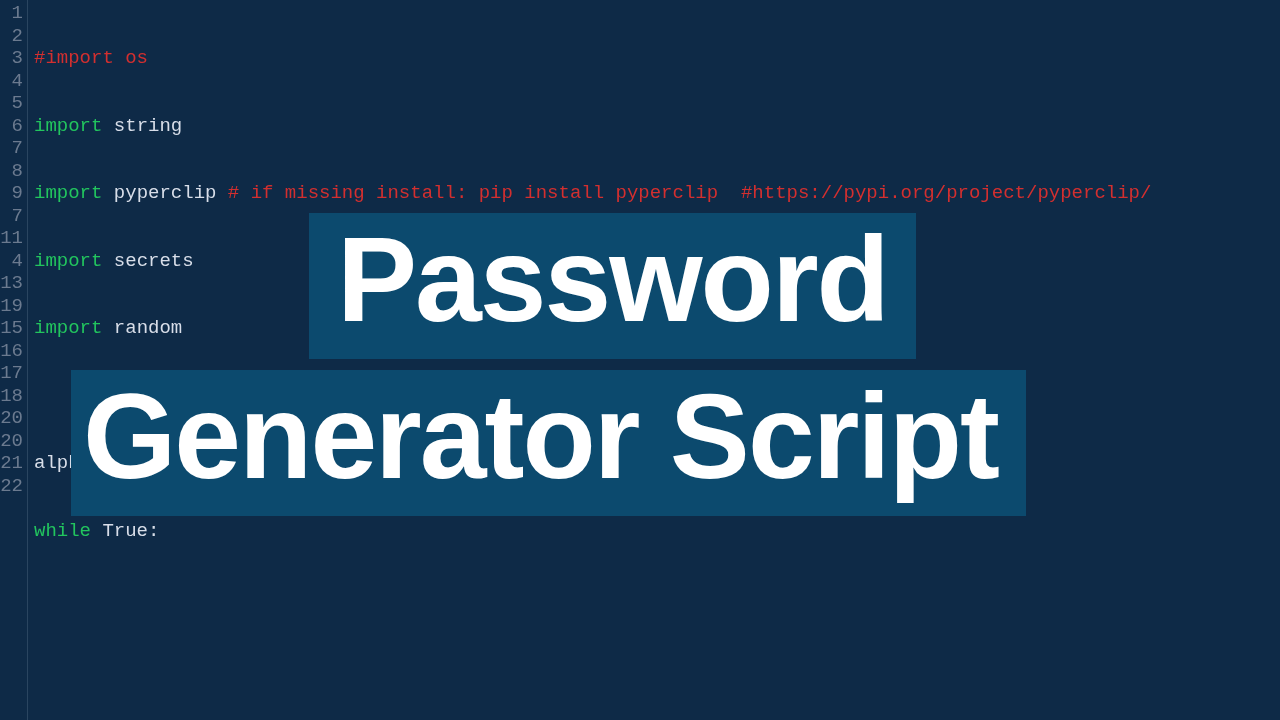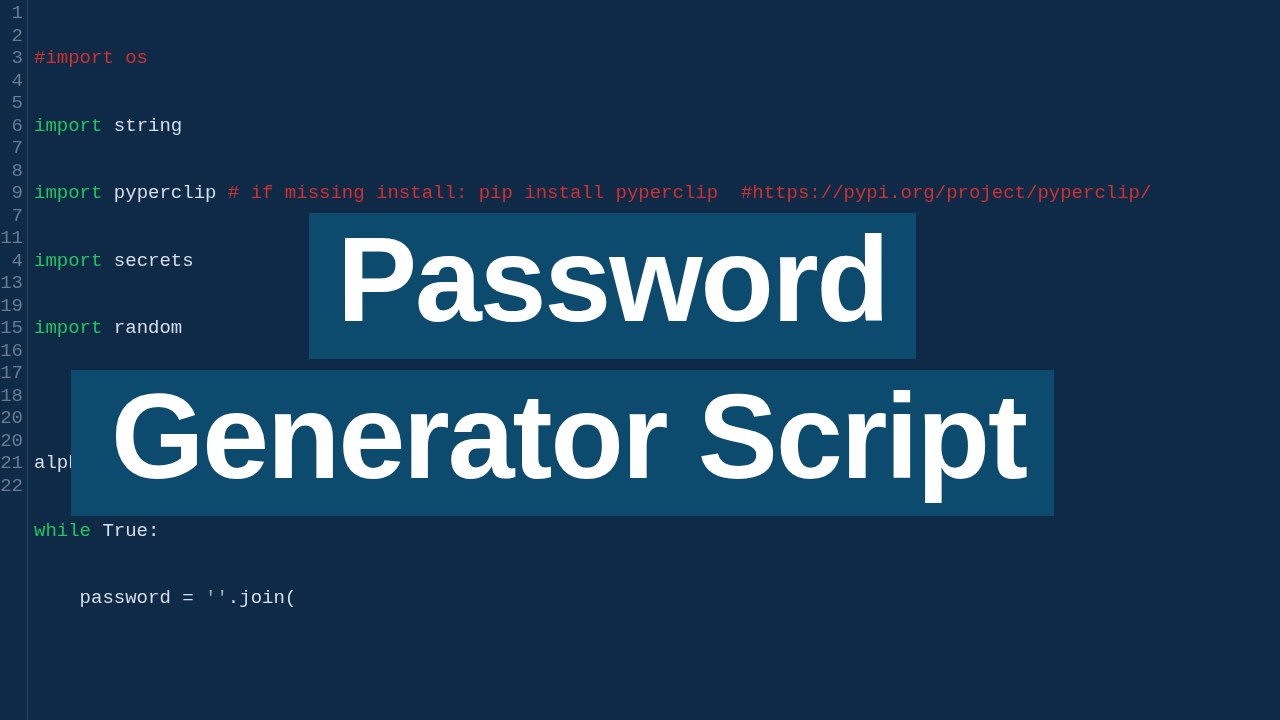--- a/index.html
+++ b/index.html
@@ -50,21 +50,21 @@
   }
   .ov1 {
     top: 213px;
     left: 309px;
     padding: 6px 28px 20px 28px;
     font-size: 120px;
   }
   .ov2 {
     top: 370px;
     left: 71px;
-    padding: 6px 28px 20px 40px;
+    padding: 6px 28px 20px 12px;
     font-size: 120px;
   }
 </style>
 </head>
 <body>
 
 <div class="editor">
   <div class="gutter">
     <div>1</div>
     <div>2</div>
@@ -91,21 +91,20 @@
   </div>
   <div class="code">
     <div class="line"><span class="cm">#import os</span></div>
     <div class="line"><span class="kw">import</span><span> string</span></div>
     <div class="line"><span class="kw">import</span><span> pyperclip </span><span class="cm"># if missing install: pip install pyperclip  #https://pypi.org/project/pyperclip/</span></div>
     <div class="line"><span class="kw">import</span><span> secrets</span></div>
     <div class="line"><span class="kw">import</span><span> random</span></div>
     <div class="line"></div>
     <div class="line"><span>alphabet = string.ascii_letters + string.digits + string.punctuation</span></div>
     <div class="line"><span class="kw">while</span><span> True:</span></div>
-    <div class="line"><span>    password = </span><span class="st">''</span><span>.join(</span></div>
     
     
     
     
     
     
     
     
     
     

